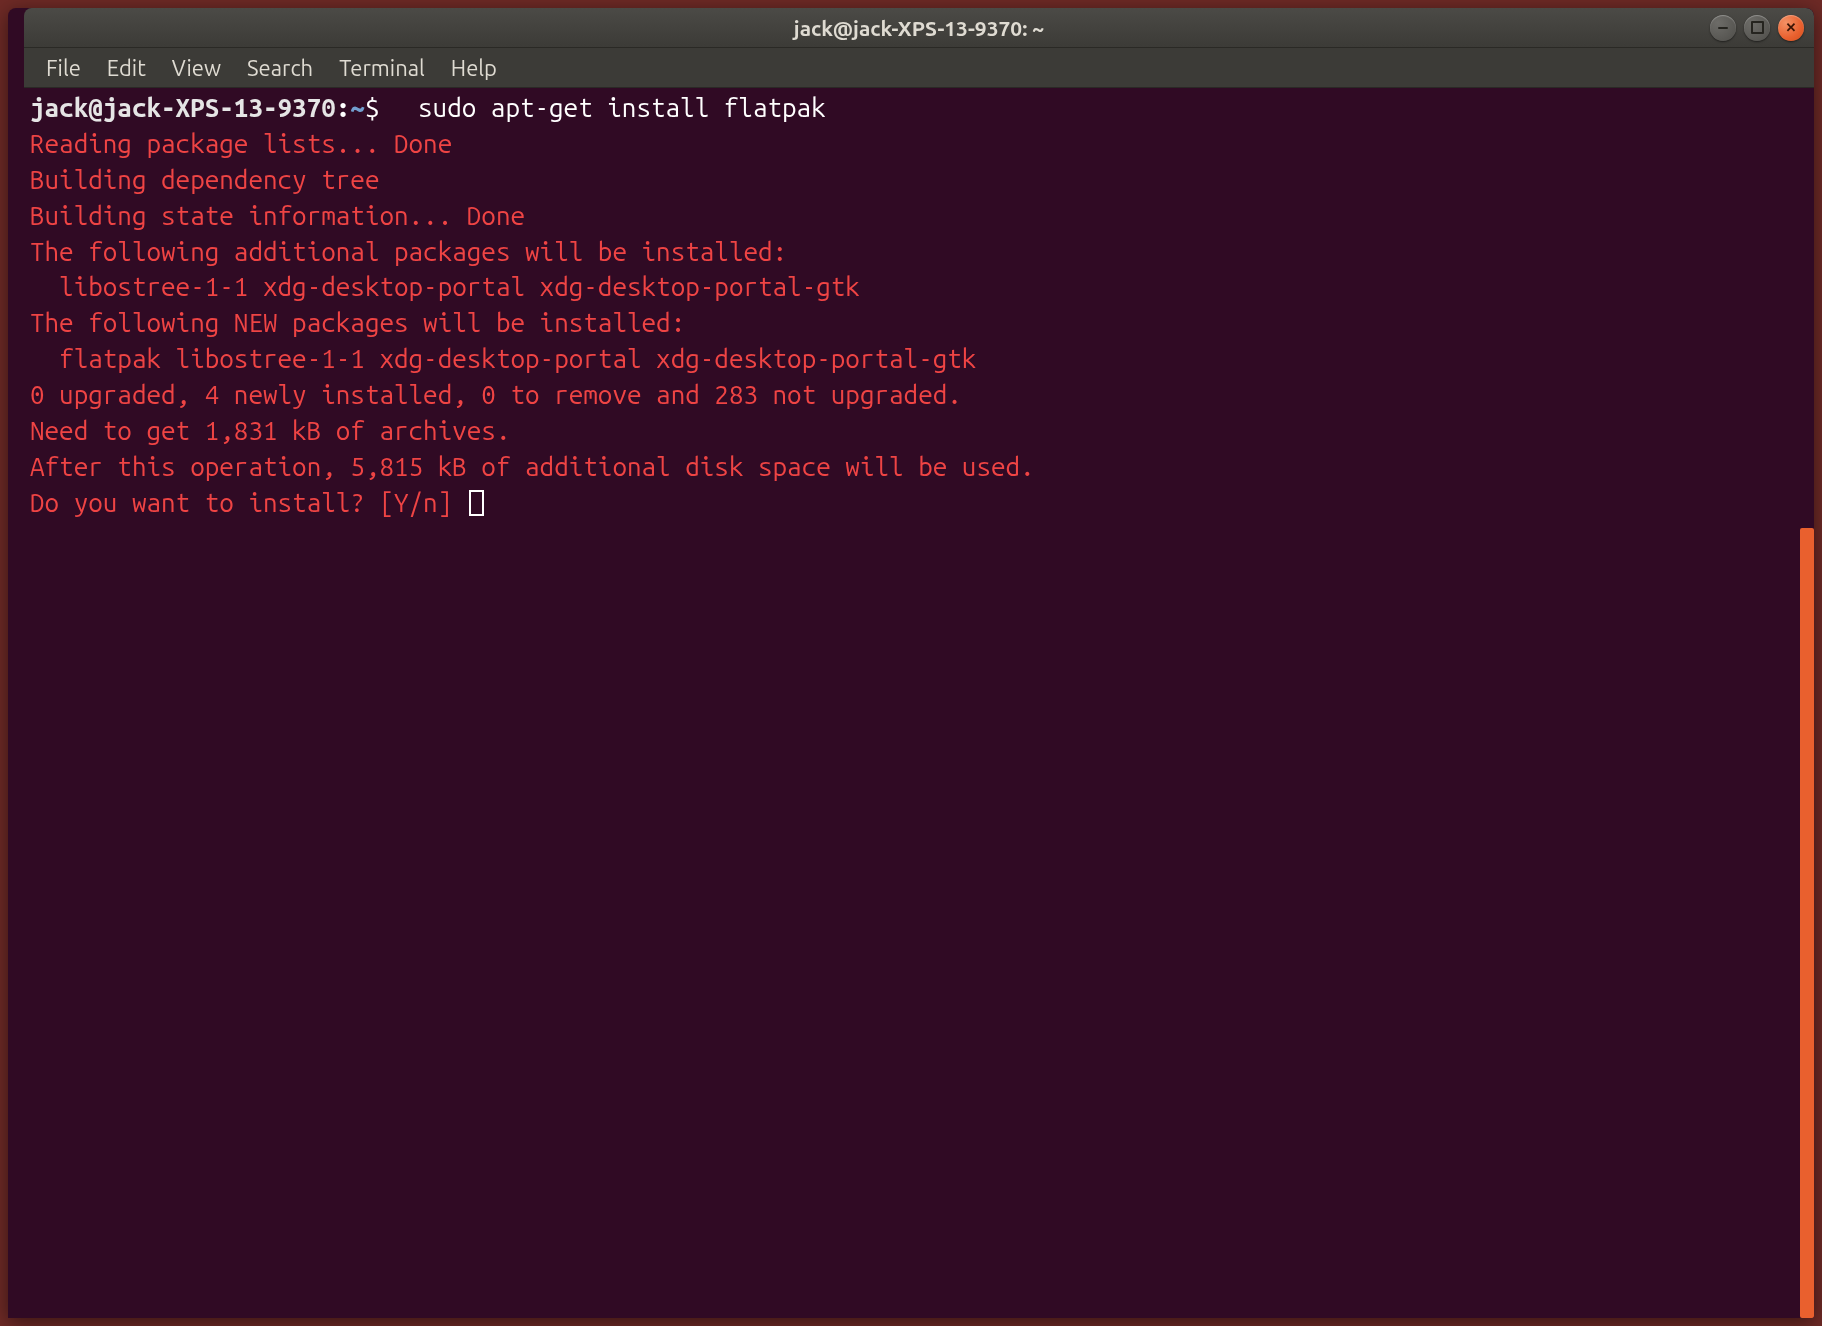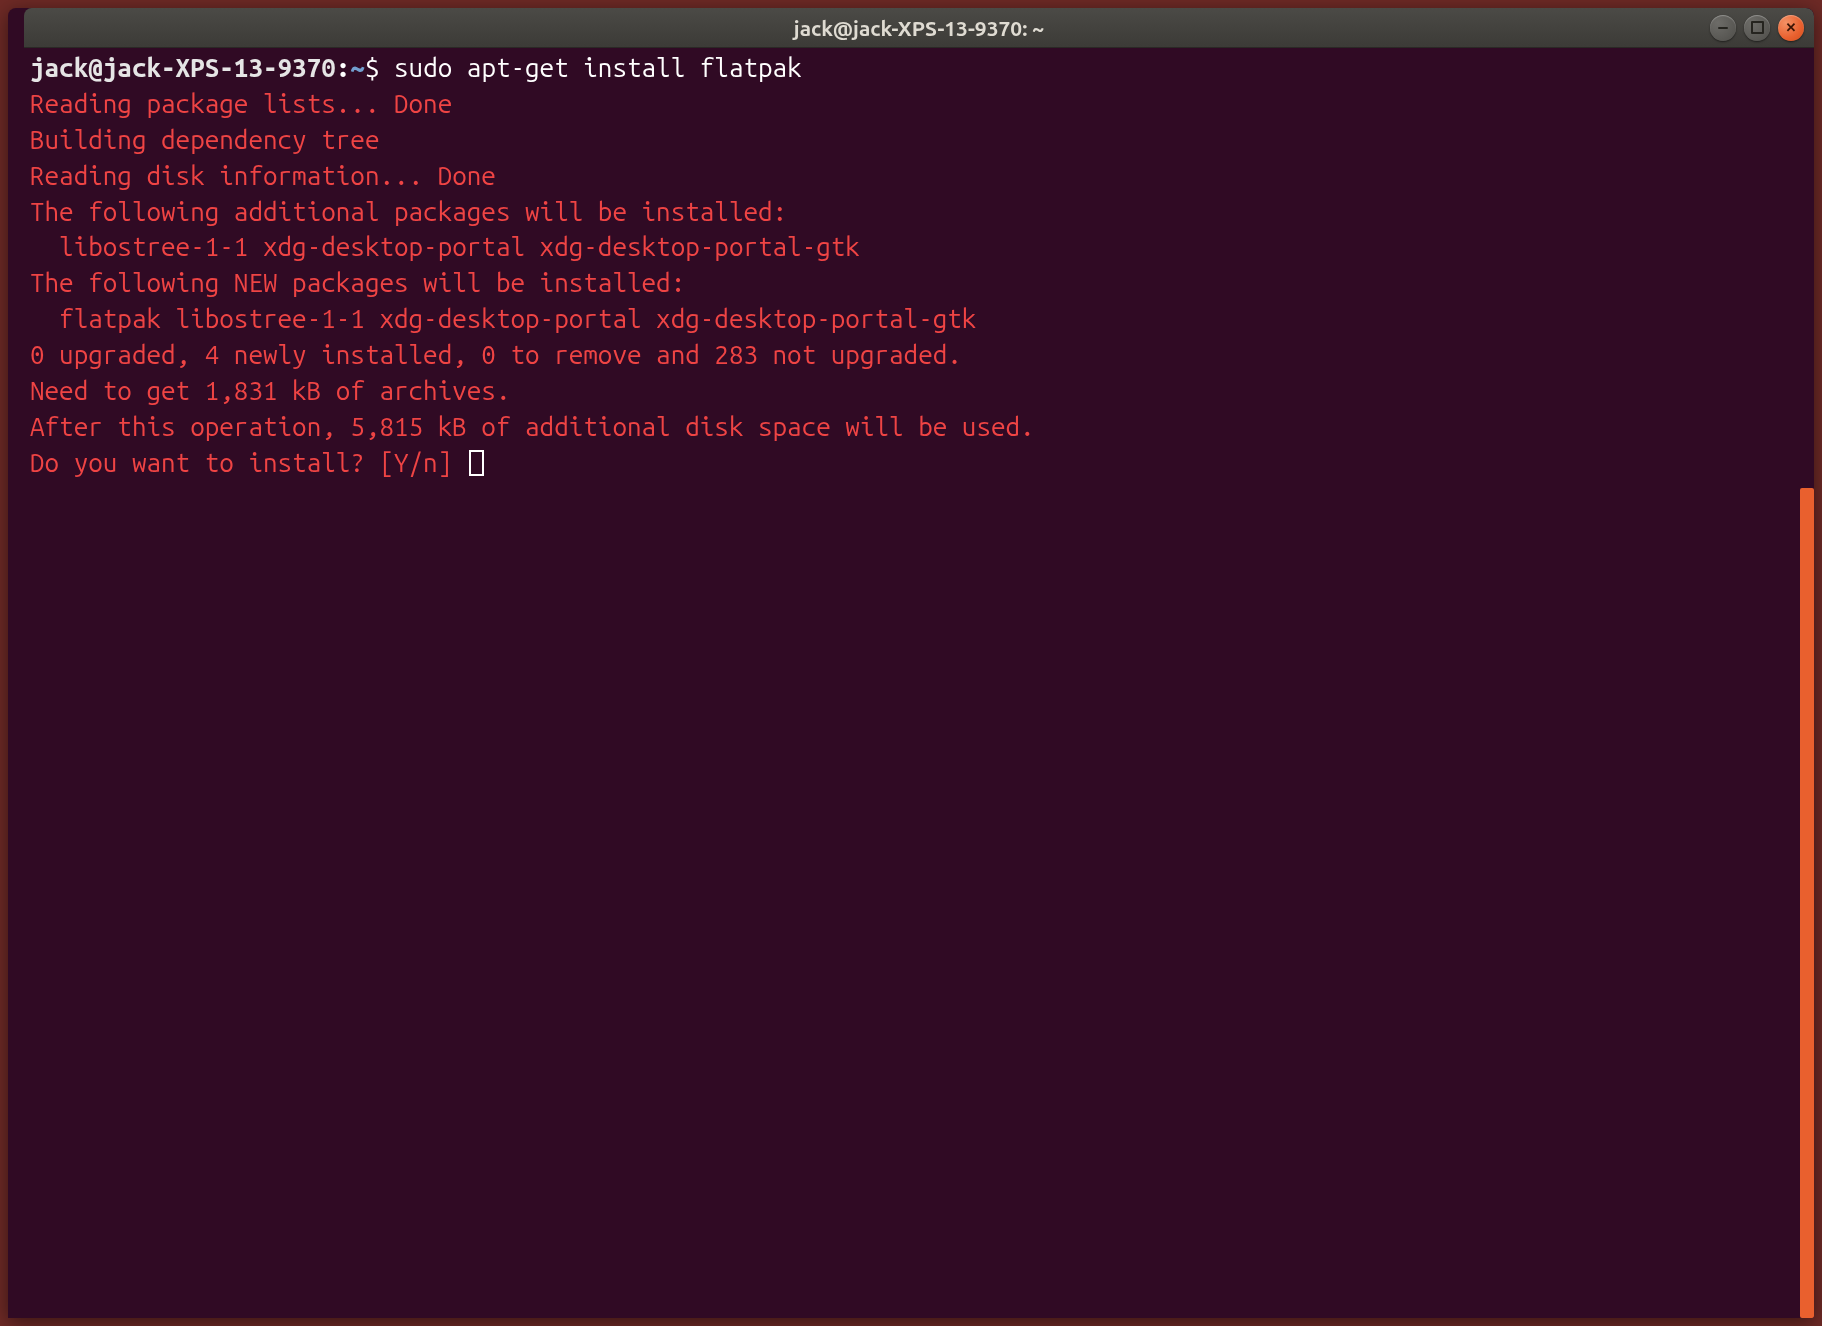--- a/index.html
+++ b/index.html
@@ -133,21 +133,21 @@
       font-size: 26px;
       line-height: 1.38;
       color: #ffffff;
       white-space: pre;
     }
 
     .prompt-user { color: #e5e5e5; font-weight: bold; }
     .prompt-colon { color: #ffffff; font-weight: bold; }
     .prompt-path { color: #729fcf; font-weight: bold; }
     .prompt-dollar { color: #ffffff; }
-    .cmd { color: #ffffff; }
+    .cmd { color: #ffffff; margin-left: 24px; }
     .out-line { color: #ef4444; }
 
     .cursor-block {
       display: inline-block;
       width: 15px;
       height: 26px;
       border: 2px solid #ffffff;
       vertical-align: -4px;
       margin-left: 2px;
     }
@@ -176,26 +176,34 @@
 
   <div class="titlebar">
     <span class="titlebar-title">jack@jack-XPS-13-9370: ~</span>
     <div class="window-controls">
       <div class="win-btn minimize"></div>
       <div class="win-btn maximize"></div>
       <div class="win-btn close"></div>
     </div>
   </div>
 
+  <div class="menubar">
+    <span class="menu-item">File</span>
+    <span class="menu-item">Edit</span>
+    <span class="menu-item">View</span>
+    <span class="menu-item">Search</span>
+    <span class="menu-item">Terminal</span>
+    <span class="menu-item">Help</span>
+  </div>
 
   <div class="terminal-area">
     <div class="terminal-content"><span class="prompt-user">jack@jack-XPS-13-9370</span><span class="prompt-colon">:</span><span class="prompt-path">~</span><span class="prompt-dollar">$ </span><span class="cmd">sudo apt-get install flatpak</span>
 <span class="out-line">Reading package lists... Done</span>
 <span class="out-line">Building dependency tree</span>
-<span class="out-line">Reading disk information... Done</span>
+<span class="out-line">Building state information... Done</span>
 <span class="out-line">The following additional packages will be installed:</span>
 <span class="out-line">  libostree-1-1 xdg-desktop-portal xdg-desktop-portal-gtk</span>
 <span class="out-line">The following NEW packages will be installed:</span>
 <span class="out-line">  flatpak libostree-1-1 xdg-desktop-portal xdg-desktop-portal-gtk</span>
 <span class="out-line">0 upgraded, 4 newly installed, 0 to remove and 283 not upgraded.</span>
 <span class="out-line">Need to get 1,831 kB of archives.</span>
 <span class="out-line">After this operation, 5,815 kB of additional disk space will be used.</span>
 <span class="out-line">Do you want to install? [Y/n] </span><span class="cursor-block"></span></div>
 
     <div class="scrollbar-track">

